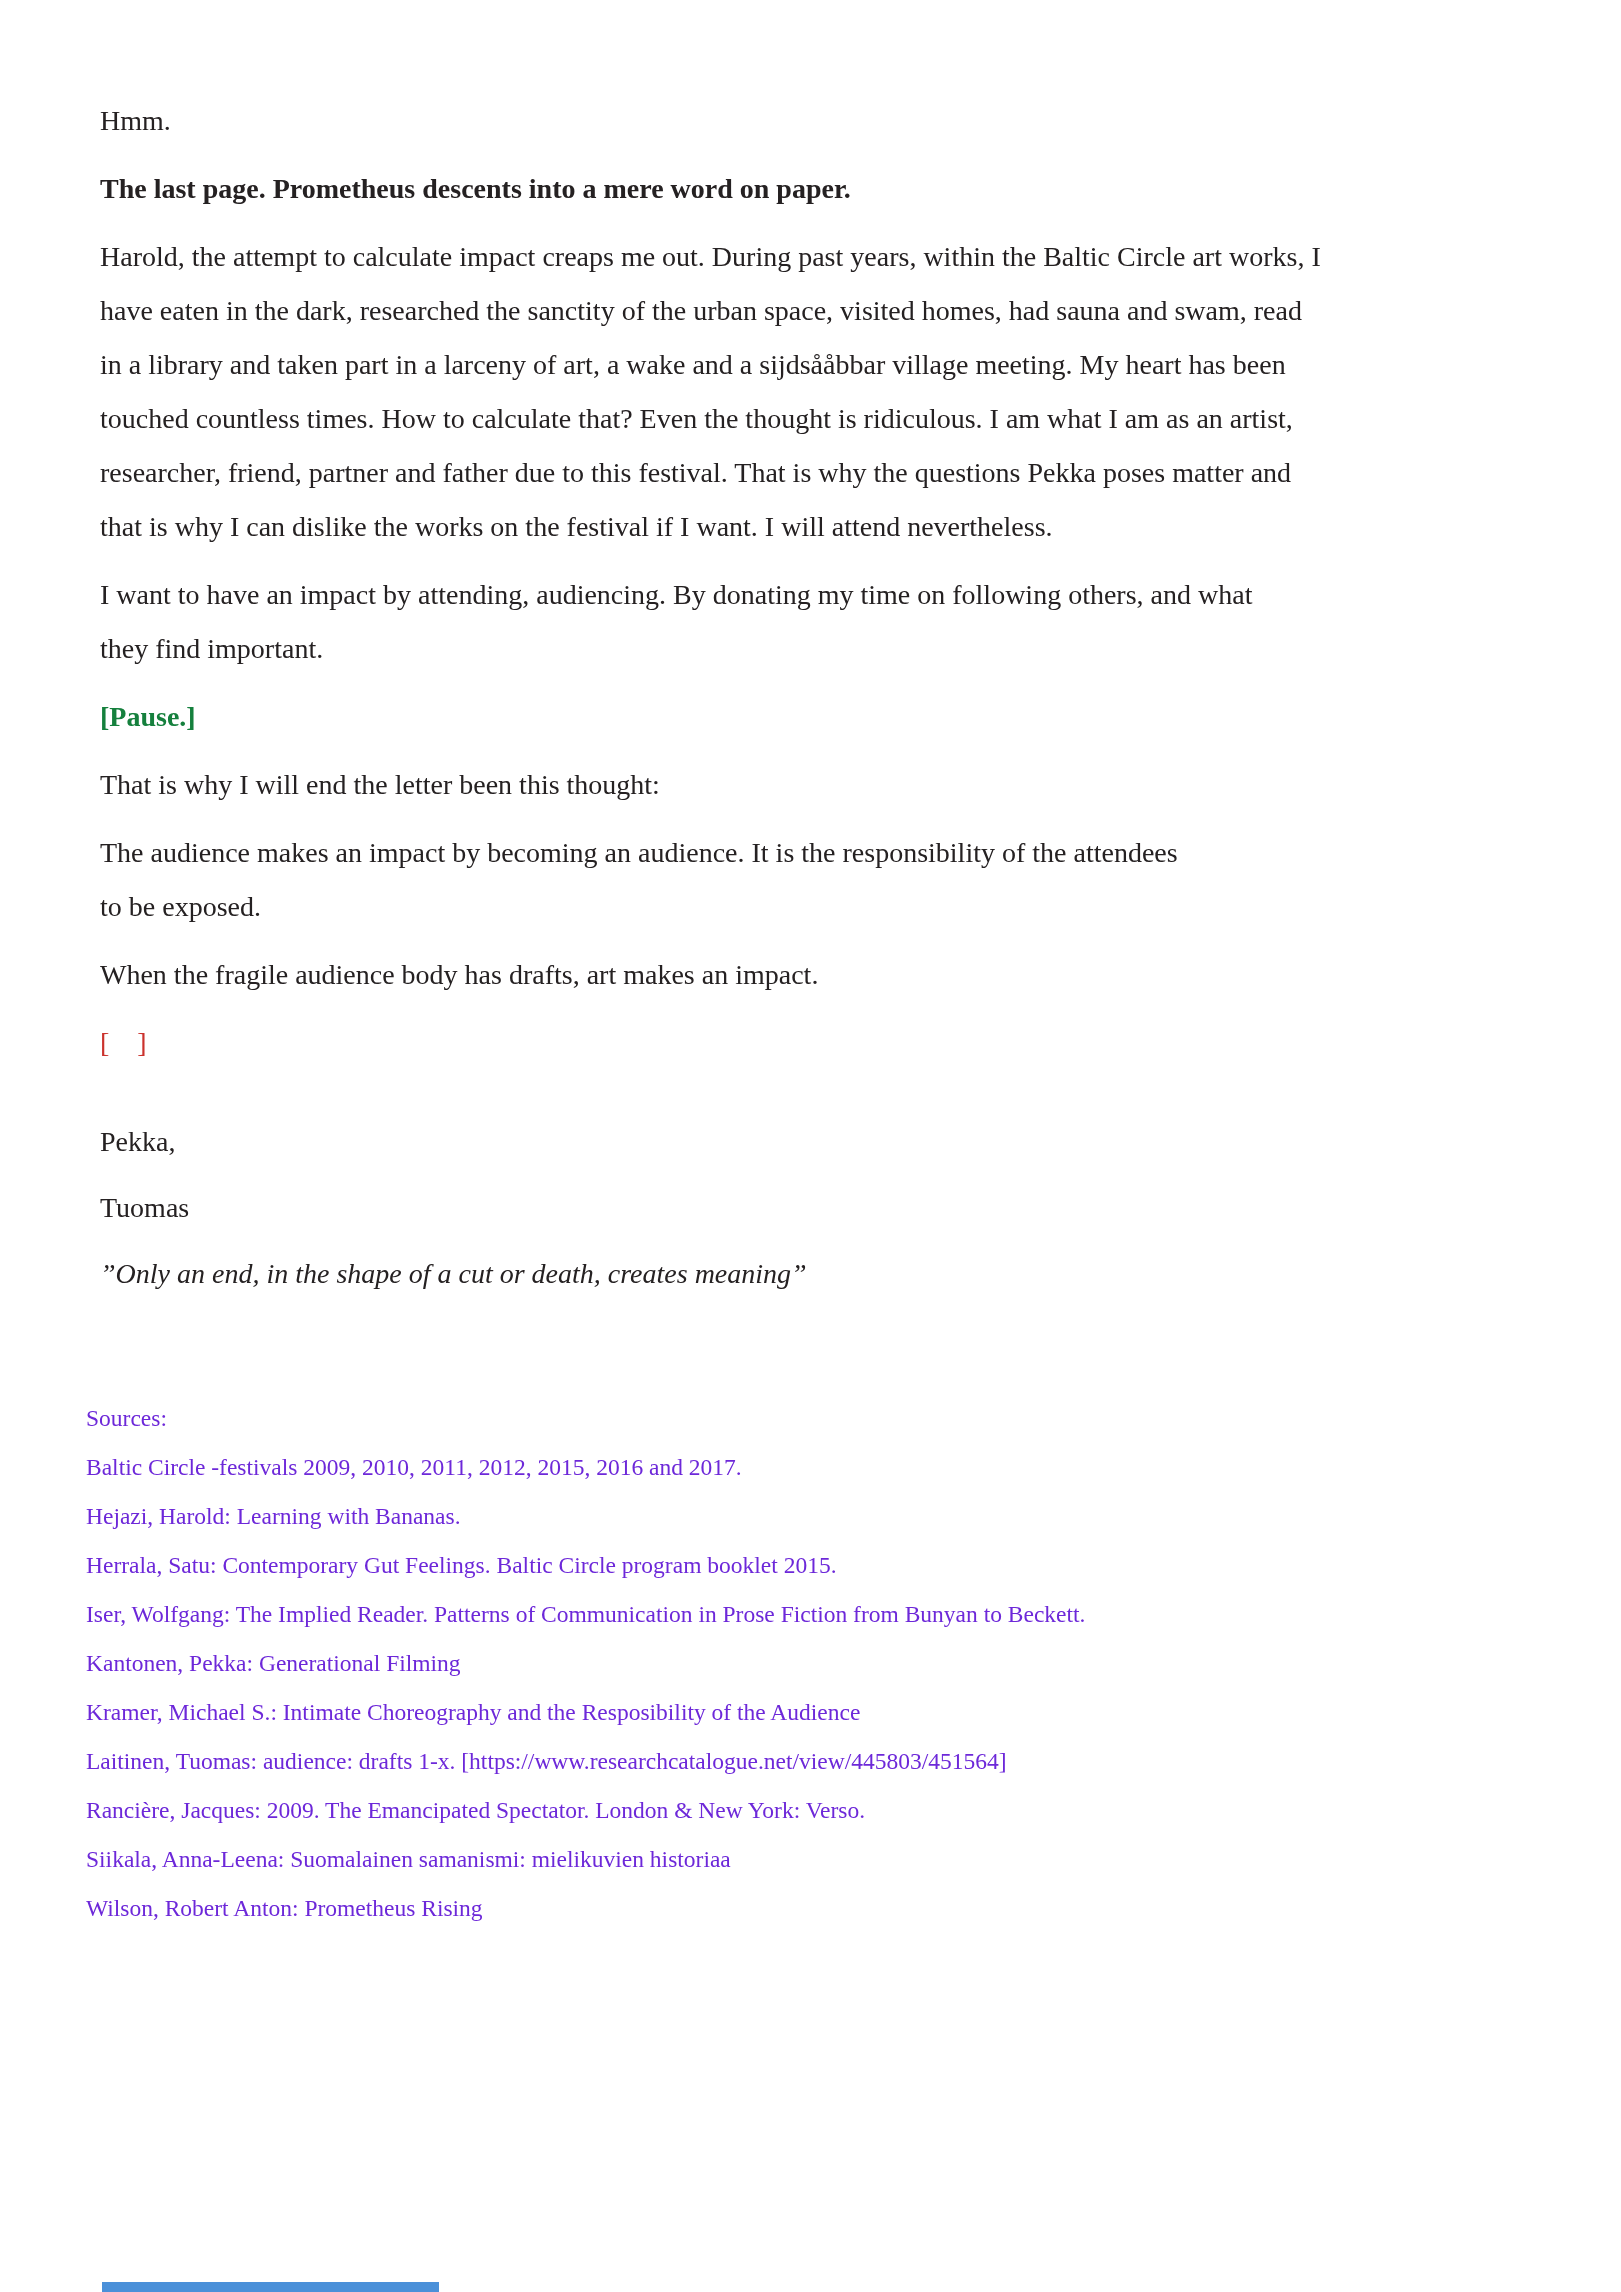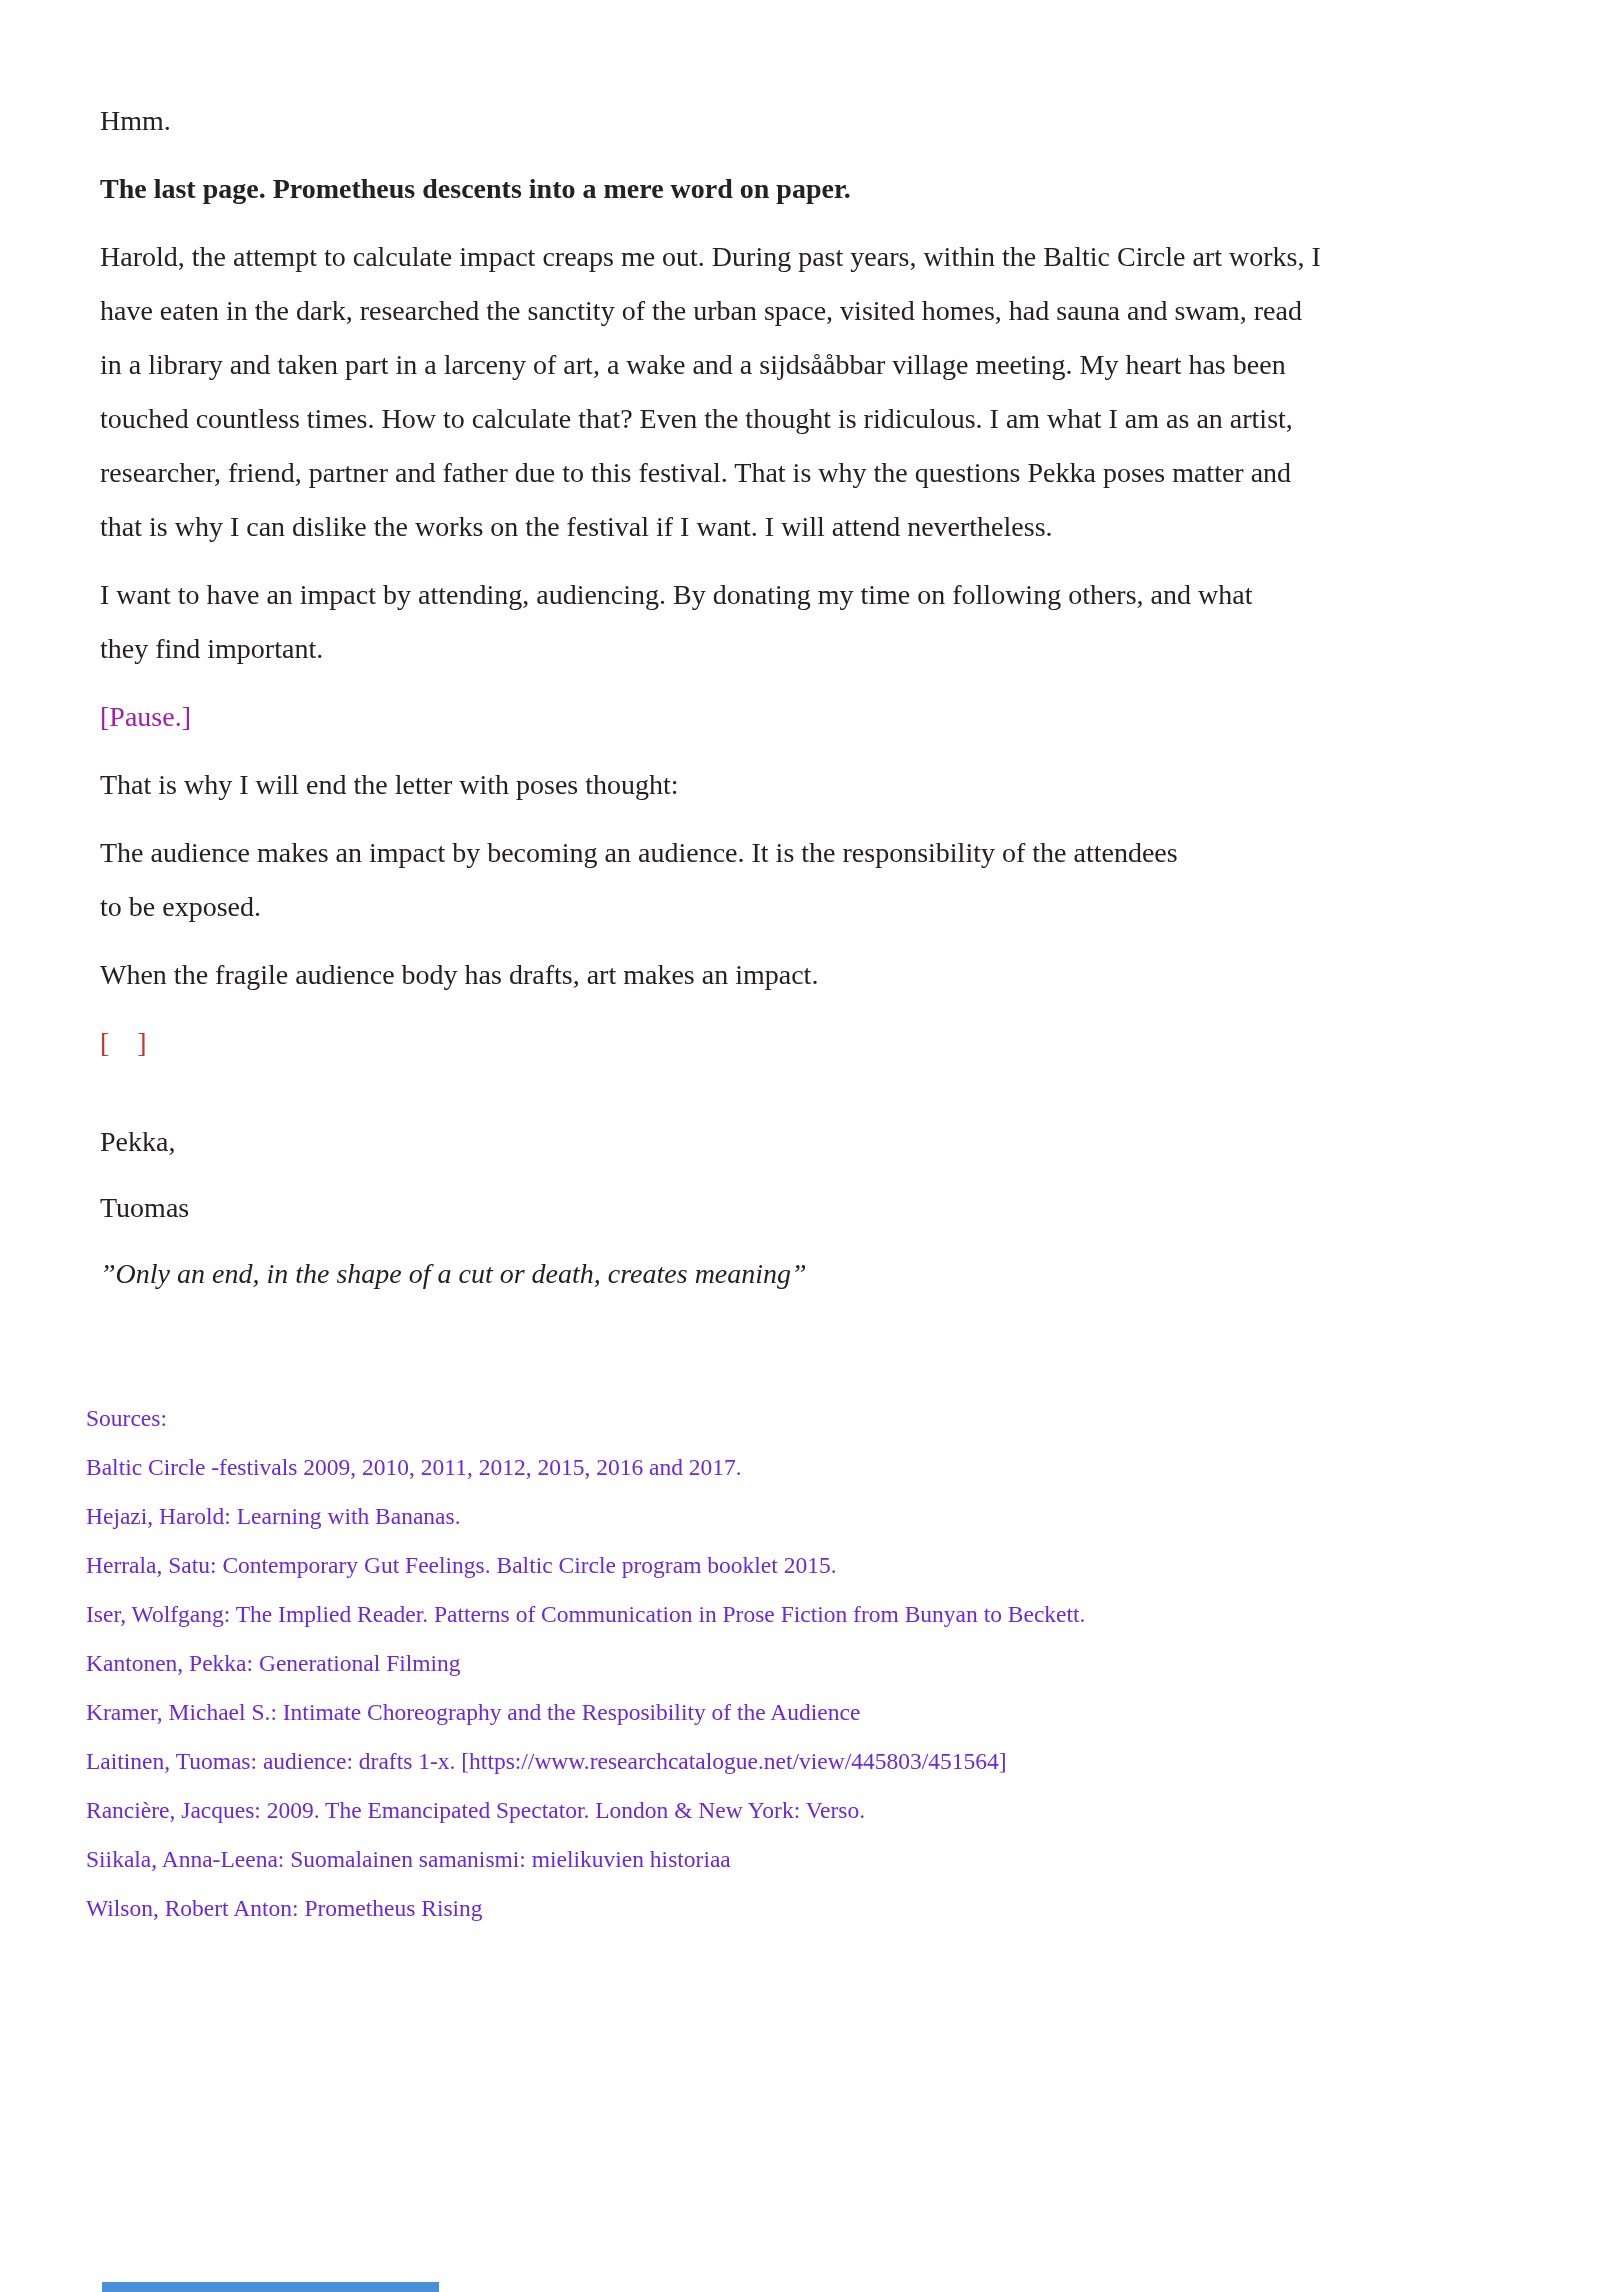--- a/index.html
+++ b/index.html
@@ -14,21 +14,21 @@
   .letter {
     padding: 80px 69px 0 86px;
     font-size: 28px;
     line-height: 54px;
     color: #252122;
   }
   .letter p { margin: 14px; white-space: pre-line; }
   .p-lastpage   { margin-top: 46px; font-weight: bold; }
   .p-harold     { margin-top: 44px; }
   .p-impact     { margin-top: 29px; }
-  .p-pause      { margin-top: 84px; color: #a21caf; }
+  .p-pause      { margin-top: 84px; color: #15803d; font-weight: bold; }
   .p-thought    { margin-top: 93px; }
   .p-audience   { margin-top: 44px; }
   .p-fragile    { margin-top: 44px; }
   .p-bracket    { margin-top: 47px; color: #cb322d; white-space: pre !important; }
   .signature    { margin-top: 46px; }
   .signature p  { line-height: 52px; }
   .sig-quote    { font-style: italic; }
   .sources      { margin-top: 94px; }
   .sources p {
     margin: 0;
@@ -55,21 +55,21 @@
     <p class="p-lastpage">The last page. Prometheus descents into a mere word on paper.</p>
     <p class="p-harold">Harold, the attempt to calculate impact creaps me out. During past years, within the Baltic Circle art works, I
 have eaten in the dark, researched the sanctity of the urban space, visited homes, had sauna and swam, read
 in a library and taken part in a larceny of art, a wake and a sijdsååbbar village meeting. My heart has been
 touched countless times. How to calculate that? Even the thought is ridiculous. I am what I am as an artist,
 researcher, friend, partner and father due to this festival. That is why the questions Pekka poses matter and
 that is why I can dislike the works on the festival if I want. I will attend nevertheless.</p>
     <p class="p-impact">I want to have an impact by attending, audiencing. By donating my time on following others, and what
 they find important.</p>
     <p class="p-pause">[Pause.]</p>
-    <p class="p-thought">That is why I will end the letter with poses thought:</p>
+    <p class="p-thought">That is why I will end the letter been this thought:</p>
     <p class="p-audience">The audience makes an impact by becoming an audience. It is the responsibility of the attendees
 to be exposed.</p>
     <p class="p-fragile">When the fragile audience body has drafts, art makes an impact.</p>
     <p class="p-bracket">[    ]</p>
 
     <div class="signature">
       <p>Pekka,</p>
       <p>Tuomas</p>
       <p class="sig-quote">”Only an end, in the shape of a cut or death, creates meaning”</p>
     </div>

